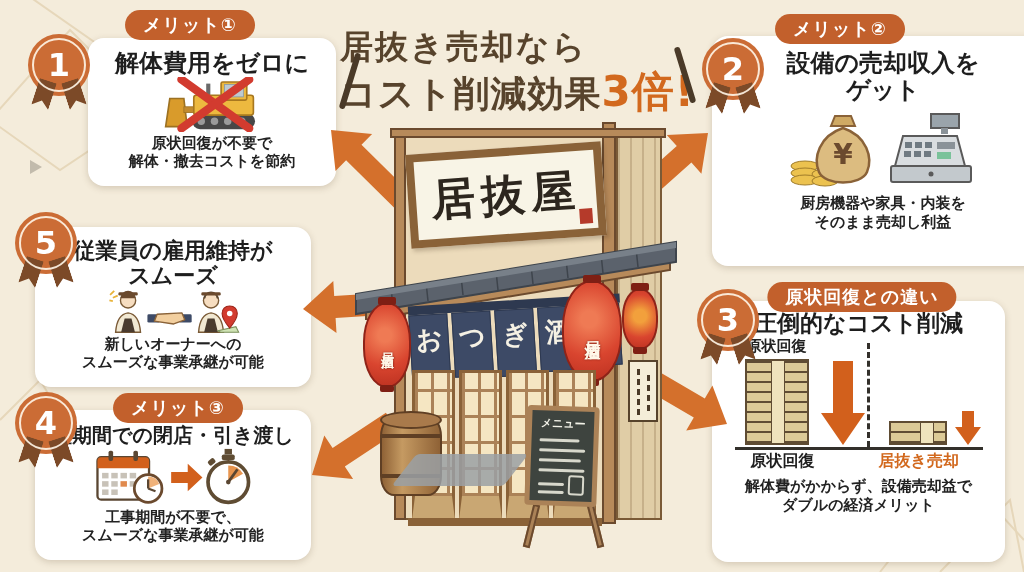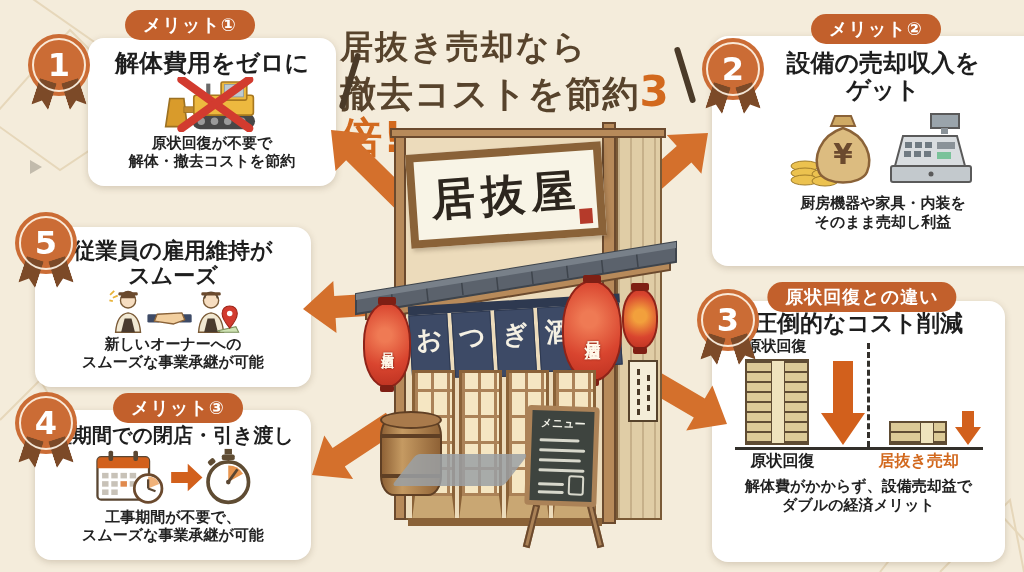--- a/index.html
+++ b/index.html
@@ -30,21 +30,21 @@
   #card-m2 .h1{font-size:24px;margin-top:14px;}
   #card-m5 .h1{font-size:22px;margin-top:12px;}
   #card-m4 .h1{font-size:20px;margin-top:14px;}
   #card-m3 .h1{font-size:23px;margin-top:10px;}
   .cap{font-size:15px;font-weight:bold;color:#222;line-height:1.25;margin-top:2px;}
   .cap span{display:block;}
 
   
   .badge{position:absolute;transform:translateX(-50%);background:#c2602c;color:#fff;font-size:18px;font-weight:bold;letter-spacing:1px;padding:3px 18px;border-radius:999px;z-index:6;white-space:nowrap;}
   #badge-m1{left:190px;top:10px;}
-  #badge-m2{left:876px;top:14px;}
+  #badge-m2{left:840px;top:14px;}
   #badge-m5{left:181px;top:204px;}
   #badge-m4{left:178px;top:393px;}
   #badge-m3{left:862px;top:282px;}
   .medal{position:absolute;width:62px;height:62px;background:#cb6c35;border-radius:50%;z-index:6;display:flex;align-items:center;justify-content:center;}
   .medal::after{content:"";position:absolute;inset:4px;border:2.5px solid rgba(255,246,232,.9);border-radius:50%;}
   .medal .num{color:#fff;font-size:32px;font-weight:bold;}
   .rib{position:absolute;width:18px;height:28px;background:#7c4a28;top:46px;z-index:-1;clip-path:polygon(0 0,100% 0,100% 100%,50% 74%,0 100%);}
   .rib-l{left:7px;transform:rotate(18deg);}
   .rib-r{right:7px;transform:rotate(-18deg);}
   #medal-m1{left:28px;top:34px;}
@@ -130,21 +130,21 @@
       <polyline points="20,-10 120,60 40,90"></polyline>
       <polyline points="880,572 960,470 1024,540"></polyline>
       <polyline points="940,572 1010,500 1024,572"></polyline>
       <polyline points="0,420 40,380 70,430"></polyline>
     </g>
     <polygon points="30,160 42,167 30,174" fill="#c2bbac"></polygon>
   </svg>
 
   <div class="title">
     <span class="t1">居抜き売却なら</span>
-    <span class="t2"><span>撤去コストを節約</span><span class="em">3倍!</span></span>
+    <span class="t2"><span>コスト削減効果</span><span class="em">3倍!</span></span>
   </div>
   <div class="slash" id="slash-l"></div>
   <div class="slash" id="slash-r"></div>
 
   <section class="card" id="card-m1">
     <h2 class="h1">解体費用をゼロに</h2>
     <svg width="122" height="64" viewBox="0 0 122 66">
       <polygon points="10,26 27,26 31,60 5,60" fill="#d99b2b" stroke="#9c7122" stroke-width="2"></polygon>
       <rect x="27" y="36" width="13" height="7" fill="#c28a2e" stroke="#9c7122"></rect>
       <rect x="37" y="44" width="76" height="19" rx="9.5" fill="#474747"></rect>

